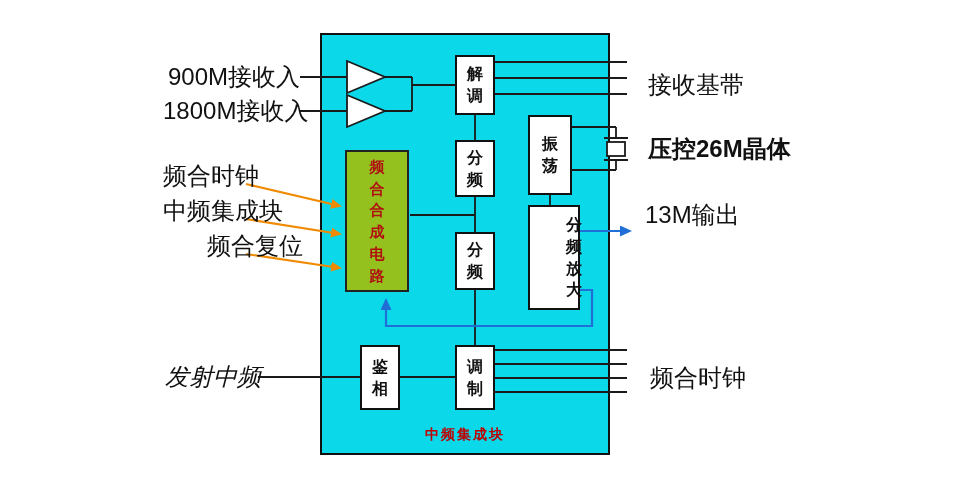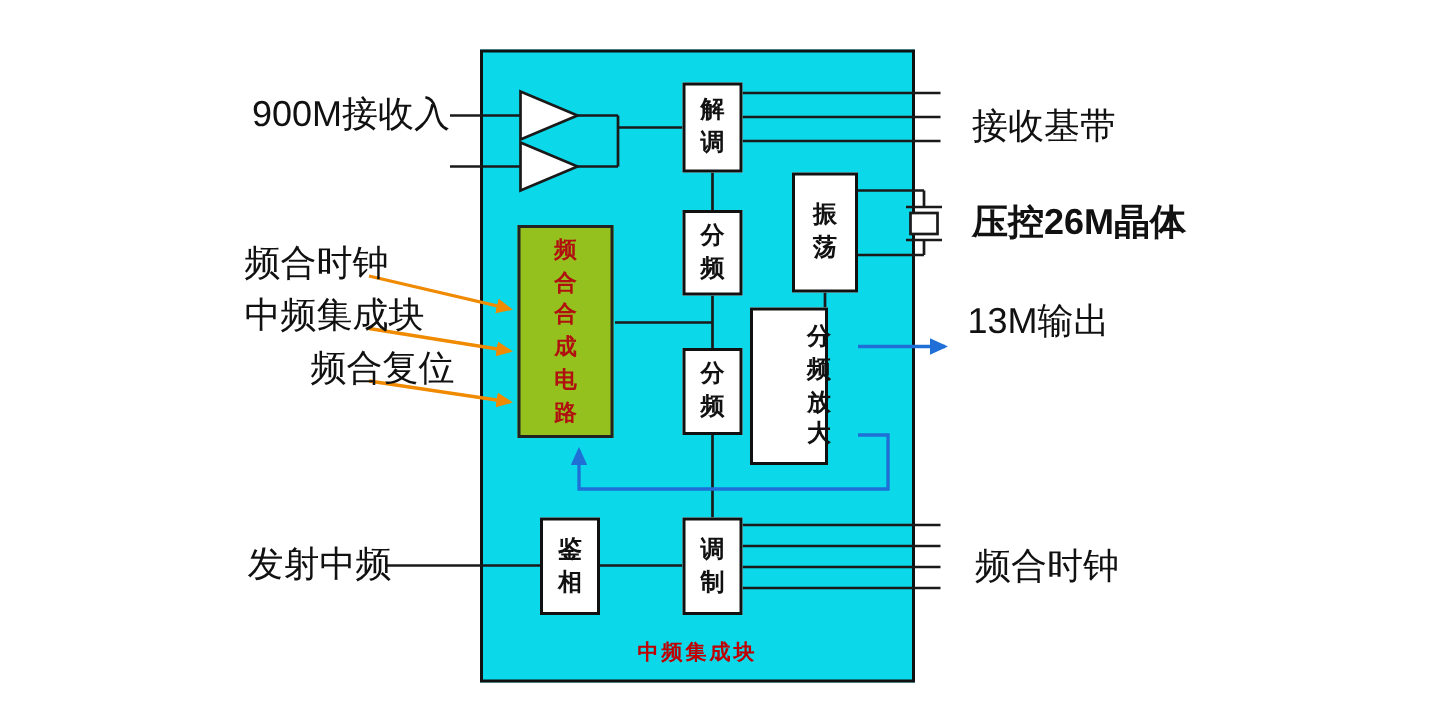--- a/index.html
+++ b/index.html
@@ -14,36 +14,36 @@
 
   .box {
     position:absolute; z-index:3; background:#ffffff; border:2px solid #111;
     display:flex; align-items:center; justify-content:center; text-align:center;
     font-size:16px; font-weight:600; color:#111; white-space:pre-line; line-height:1.35;
   }
   .b-demod  { left:455px; top:55px;  width:40px; height:60px; }
   .b-div1   { left:455px; top:140px; width:40px; height:57px; }
   .b-div2   { left:455px; top:232px; width:40px; height:58px; }
   .b-osc    { left:528px; top:115px; width:44px; height:80px; }
-  .b-divamp { left:500px; top:205px; width:52px; height:105px;padding-left:40px; }
+  .b-divamp { left:528px; top:205px; width:52px; height:105px;padding-left:40px; }
   .b-phase  { left:360px; top:345px; width:40px; height:65px; }
   .b-mod    { left:455px; top:345px; width:40px; height:65px; }
   .b-synth  {
     left:345px; top:150px; width:64px; height:142px;
     background:var(--synth_bg, #95c11f); border:2px solid #222;
     color:var(--synth_text, #b01010); font-size:15px; font-weight:700; line-height:1.45;
   }
 
   .label { position:absolute; z-index:3; font-size:24px; color:#111; white-space:nowrap; line-height:22px; }
   .l-rx900   { left:168px; top:66px; }
   .l-rx1800  { left:163px; top:100px; }
   .l-clk     { left:163px; top:165px; }
   .l-data    { left:163px; top:200px; }
   .l-rst     { left:163px; top:235px;margin-left:44px; }
-  .l-txif    { left:165px; top:366px; }
+  .l-txif    { left:165px; top:366px;font-style:italic; }
   .l-rxbb    { left:648px; top:74px; }
   .l-vcxo    { left:648px; top:138px;font-weight:bold; }
   .l-13m     { left:645px; top:204px; }
   .l-txbb    { left:650px; top:367px; }
 
   .title {
     position:absolute; z-index:3; left:385px; top:426px; width:160px; text-align:center;
     font-size:14px; font-weight:700; color:var(--title_red, #c00000); letter-spacing:2px;
   }
   .watermark {
@@ -113,20 +113,21 @@
 合
 成
 电
 路</div>
   <div class="box b-phase">鉴
 相</div>
   <div class="box b-mod">调
 制</div>
 
   <div class="label l-rx900">900M接收入</div>
+  <div class="label l-rx1800">1800M接收入</div>
   <div class="label l-clk">频合时钟</div>
   <div class="label l-data">中频集成块</div>
   <div class="label l-rst">频合复位</div>
   <div class="label l-txif">发射中频</div>
   <div class="label l-rxbb">接收基带</div>
   <div class="label l-vcxo">压控26M晶体</div>
   <div class="label l-13m">13M输出</div>
   <div class="label l-txbb">频合时钟</div>
 
   <div class="title">中频集成块</div>

